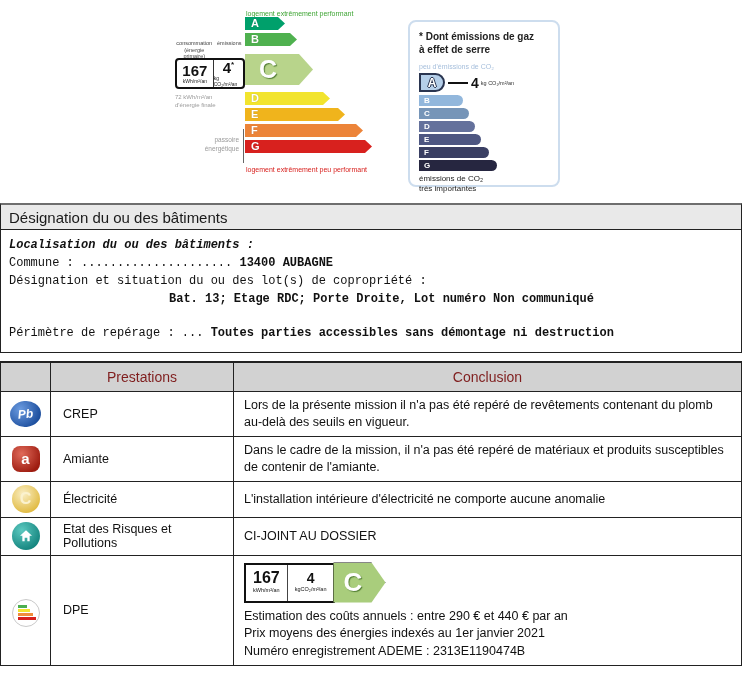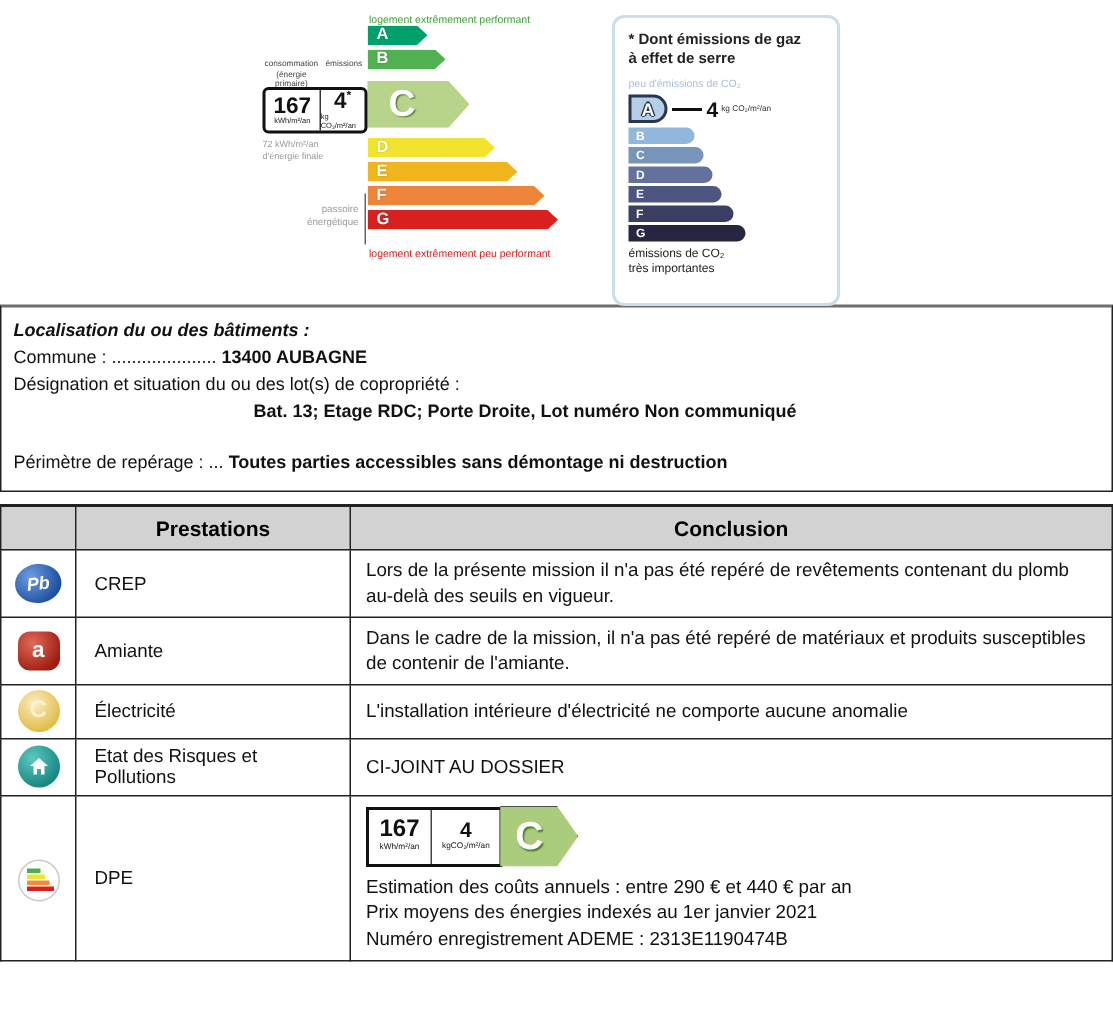--- a/index.html
+++ b/index.html
@@ -26,49 +26,49 @@
   .dpe-value-box { position:absolute; left:10px; top:50px; width:70px; height:31px; background:#fff; border:2px solid #111; border-radius:4px; box-sizing:border-box; display:flex; }
   .dpe-vcell { flex:1.1; display:flex; flex-direction:column; align-items:center; justify-content:center; border-right:1px solid #333; }
   .dpe-vcell:last-child { flex:0.9; border-right:none; }
   .dpe-vnum { font-weight:bold; font-size:15px; line-height:1.05; }
   .dpe-vnum sup { font-size:8px; }
   .dpe-vunit { font-size:5px; color:#222; }
   .dpe-final { position:absolute; left:10px; top:85px; font-size:6px; color:#9a9a9a; line-height:1.35; }
   .dpe-sieve { position:absolute; left:0; top:128px; width:74px; text-align:right; font-size:6.5px; color:#9a9a9a; line-height:1.35; }
   .dpe-sieve-line { position:absolute; left:78px; top:121px; height:34px; border-left:1px solid #666; }
 
-  .ges-chart { position:absolute; left:408px; top:10px; width:152px; height:194px; border:2px solid #cdddee; border-radius:8px; box-sizing:border-box; padding:8px 9px 4px; }
+  .ges-chart { position:absolute; left:408px; top:20px; width:152px; height:167px; border:2px solid #cdddee; border-radius:8px; box-sizing:border-box; padding:8px 9px 4px; }
   .ges-title { font-size:10px; font-weight:bold; color:#222; line-height:1.3; }
   .ges-low { font-size:7px; color:#a5bedb; margin-top:7px; margin-bottom:2px; }
   .ges-row-a { display:flex; align-items:center; height:21px; margin-bottom:2px; }
   .ges-tag { height:19px; border:2px solid #2a3550; border-radius:0 10px 10px 0; box-sizing:border-box; display:flex; align-items:center; justify-content:center; }
   .ges-tag span { font-size:12px; font-weight:bold; color:#fff; line-height:1;
                   text-shadow:-1px 0 #2a3550, 1px 0 #2a3550, 0 -1px #2a3550, 0 1px #2a3550; }
   .ges-dash { width:20px; height:2px; background:#111; margin:0 3px; }
   .ges-val { font-size:14px; font-weight:bold; color:#111; }
   .ges-valunit { font-size:5.5px; color:#333; margin-left:2px; }
   .ges-bar { height:11px; border-radius:0 6px 6px 0; margin-bottom:2px; display:flex; align-items:center; padding-left:5px; box-sizing:border-box; }
   .ges-bar span { font-size:8px; font-weight:bold; color:#fff; line-height:1; }
   .ges-high { font-size:8px; color:#222; margin-top:3px; line-height:1.3; }
 
   
   .designation { margin-top:7px; border:1px solid #222; border-top:2px solid #6e6e6e; }
   .designation-header { background:#e9e9e9; border-bottom:1px solid #222; padding:4px 8px 3px; font-size:15px; color:#1a1a1a; }
   .designation-body { padding:6px 8px 10px; font-size:12px; }
-  .d-line { line-height:1.5; }
+  .d-line { line-height:1.5;font-family:Liberation Mono, monospace; }
   .indent { padding-left:160px; }
   .b { font-weight:bold; }
   .it { font-style:italic; }
   .gap-top { margin-top:16px; }
 
   
   table.prestations { margin-top:8px; border-collapse:collapse; width:742px; table-layout:fixed; }
   table.prestations th, table.prestations td { border:1px solid #222; }
   table.prestations { border-top:2px solid #222; }
-  th.hdr { background:#d2d2d2; font-weight:bold; font-size:14px; color:#000000; height:26px; }
+  th.hdr { background:#d2d2d2; font-weight:normal; font-size:14px; color:#7f1d1d; height:26px; }
   td.icon-cell { text-align:center; vertical-align:middle; width:50px; }
   td.label-cell { padding:4px 4px 4px 12px; font-size:12.5px; vertical-align:middle; }
   td.concl-cell { padding:5px 10px; font-size:12.5px; line-height:1.35; vertical-align:middle; }
 
   .icon { display:inline-flex; align-items:center; justify-content:center; }
   .icon-pb { width:31px; height:26px; border-radius:50%; background:radial-gradient(circle at 35% 30%, #6b9be0, #1d4f9e 75%);
              color:#fff; font-weight:bold; font-style:italic; font-size:12px; transform:rotate(-6deg); }
   .icon-a  { width:28px; height:26px; border-radius:8px; background:radial-gradient(circle at 35% 30%, #e06a5a, #9e1c10 78%);
              color:#fff; font-weight:bold; font-size:15px; }
   .icon-elec { width:28px; height:28px; border-radius:50%; background:radial-gradient(circle at 40% 32%, #faeec4, #e0b93f 78%);
@@ -191,20 +191,21 @@
         </div>
       </div>
     <div class="ges-high">
       <div>émissions de CO₂</div>
       <div>très importantes</div>
     </div>
   </div>
 </div>
 
 <div class="designation">
+  <div class="designation-header">Désignation du ou des bâtiments</div>
   <div class="designation-body">
     <div class="d-line it b">Localisation du ou des bâtiments :</div>
     <div class="d-line">
       <span>Commune : .....................</span>
       <span class="b">13400 AUBAGNE</span>
     </div>
     <div class="d-line">Désignation et situation du ou des lot(s) de copropriété :</div>
     <div class="d-line indent b">Bat. 13; Etage RDC; Porte Droite, Lot numéro Non communiqué</div>
     <div class="d-line gap-top">
       <span>Périmètre de repérage : ...</span>

